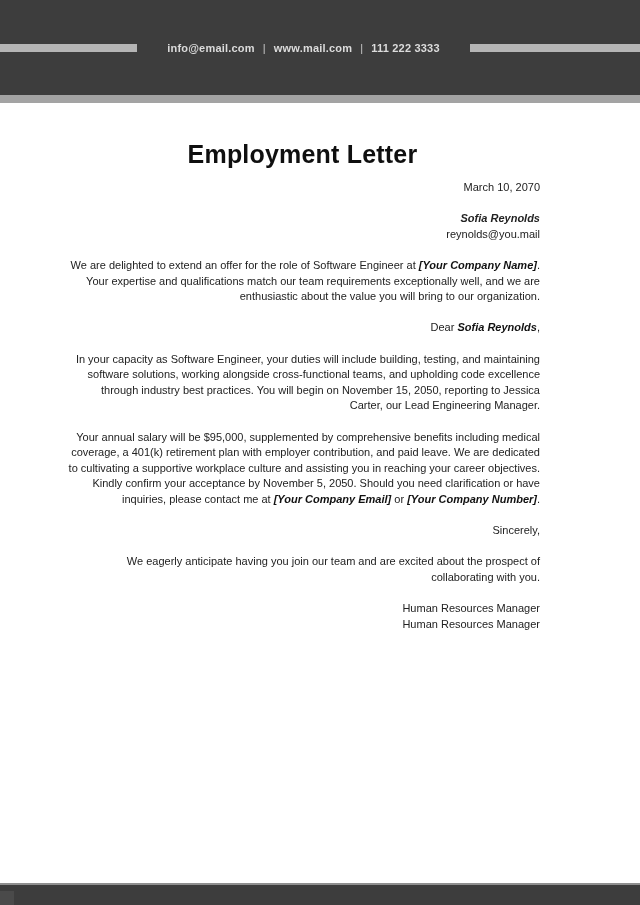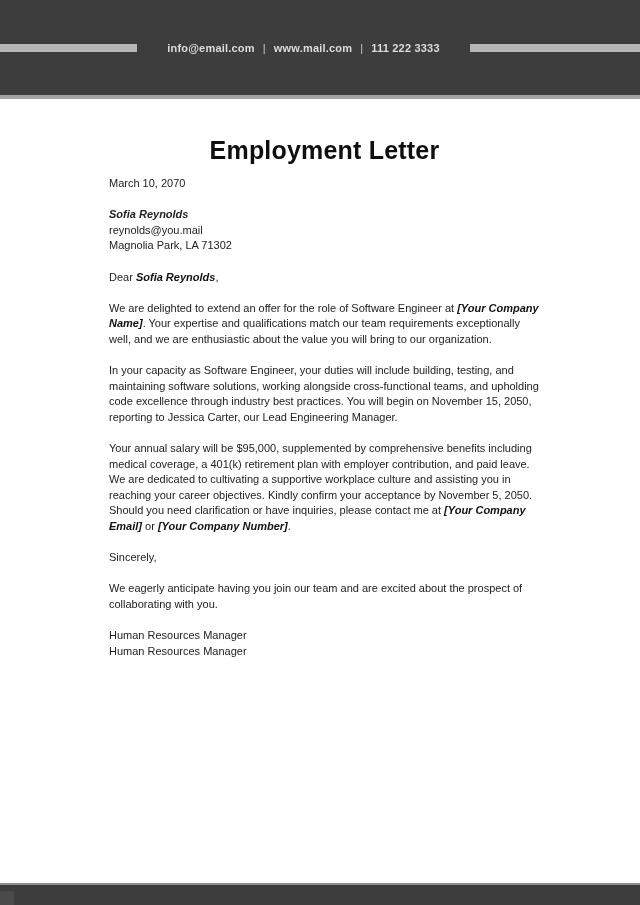--- a/index.html
+++ b/index.html
@@ -14,21 +14,21 @@
     background: #ffffff;
     font-family: "Liberation Sans", sans-serif;
     color: #222222;
     overflow: hidden;
   }
 
   
   .header {
     height: 95px;
     background: #3d3d3d;
-    border-bottom: 4px solid #a3a3a3;
+    border-bottom: 8px solid #a3a3a3;
     display: flex;
     align-items: center;
   }
   .header-row {
     display: flex;
     align-items: center;
     justify-content: space-between;
     width: 100%;
   }
   .bar {
@@ -50,37 +50,37 @@
   .contact .sep {
     display: inline-block;
     margin: 0 8px;
     font-weight: 400;
     color: #c8c8c8;
   }
 
   
   .content {
     padding: 36px 100px 0 65px;
-    margin-left: 44px;
   }
   .doc-title {
     margin: 0 0 11px 0;
     text-align: center;
     font-size: 25px;
     line-height: 30px;
     font-weight: 800;
     color: #0f0f0f;
     letter-spacing: 0.2px;
   }
   .content p,
   .content .line {
     margin: 0 0 15.6px 0;
     font-size: 11px;
     line-height: 15.6px;
     color: #222222;
+    text-align: right;
   }
   .block {
     margin: 0 0 15.6px 0;
   }
   .block .line {
     margin: 0;
   }
   .bold { font-weight: 700; color: #111111; font-style: italic; }
 
   
@@ -119,26 +119,25 @@
 
   <main class="content">
 
     <h1 class="doc-title">Employment Letter</h1>
 
     <p class="line">March 10, 2070</p>
 
     <div class="block">
       <div class="line bold">Sofia Reynolds</div>
       <div class="line">reynolds@you.mail</div>
-      <div class="line">Magnolia Park, LA 71302</div>
     </div>
 
+    <p><span>We are delighted to extend an offer for the role of Software Engineer at </span><span class="bold">[Your Company Name]</span><span>. Your expertise and qualifications match our team requirements exceptionally well, and we are enthusiastic about the value you will bring to our organization.</span></p>
+
     <p><span>Dear </span><span class="bold">Sofia Reynolds</span><span>,</span></p>
-
-    <p><span>We are delighted to extend an offer for the role of Software Engineer at </span><span class="bold">[Your Company Name]</span><span>. Your expertise and qualifications match our team requirements exceptionally well, and we are enthusiastic about the value you will bring to our organization.</span></p>
 
     <p>In your capacity as Software Engineer, your duties will include building, testing, and maintaining software solutions, working alongside cross-functional teams, and upholding code excellence through industry best practices. You will begin on November 15, 2050, reporting to Jessica Carter, our Lead Engineering Manager.</p>
 
     <p><span>Your annual salary will be $95,000, supplemented by comprehensive benefits including medical coverage, a 401(k) retirement plan with employer contribution, and paid leave. We are dedicated to cultivating a supportive workplace culture and assisting you in reaching your career objectives. Kindly confirm your acceptance by November 5, 2050. Should you need clarification or have inquiries, please contact me at </span><span class="bold">[Your Company Email]</span><span> or </span><span class="bold">[Your Company Number]</span><span>.</span></p>
 
     <p>Sincerely,</p>
 
     <p>We eagerly anticipate having you join our team and are excited about the prospect of collaborating with you.</p>
 
     <div class="block">

